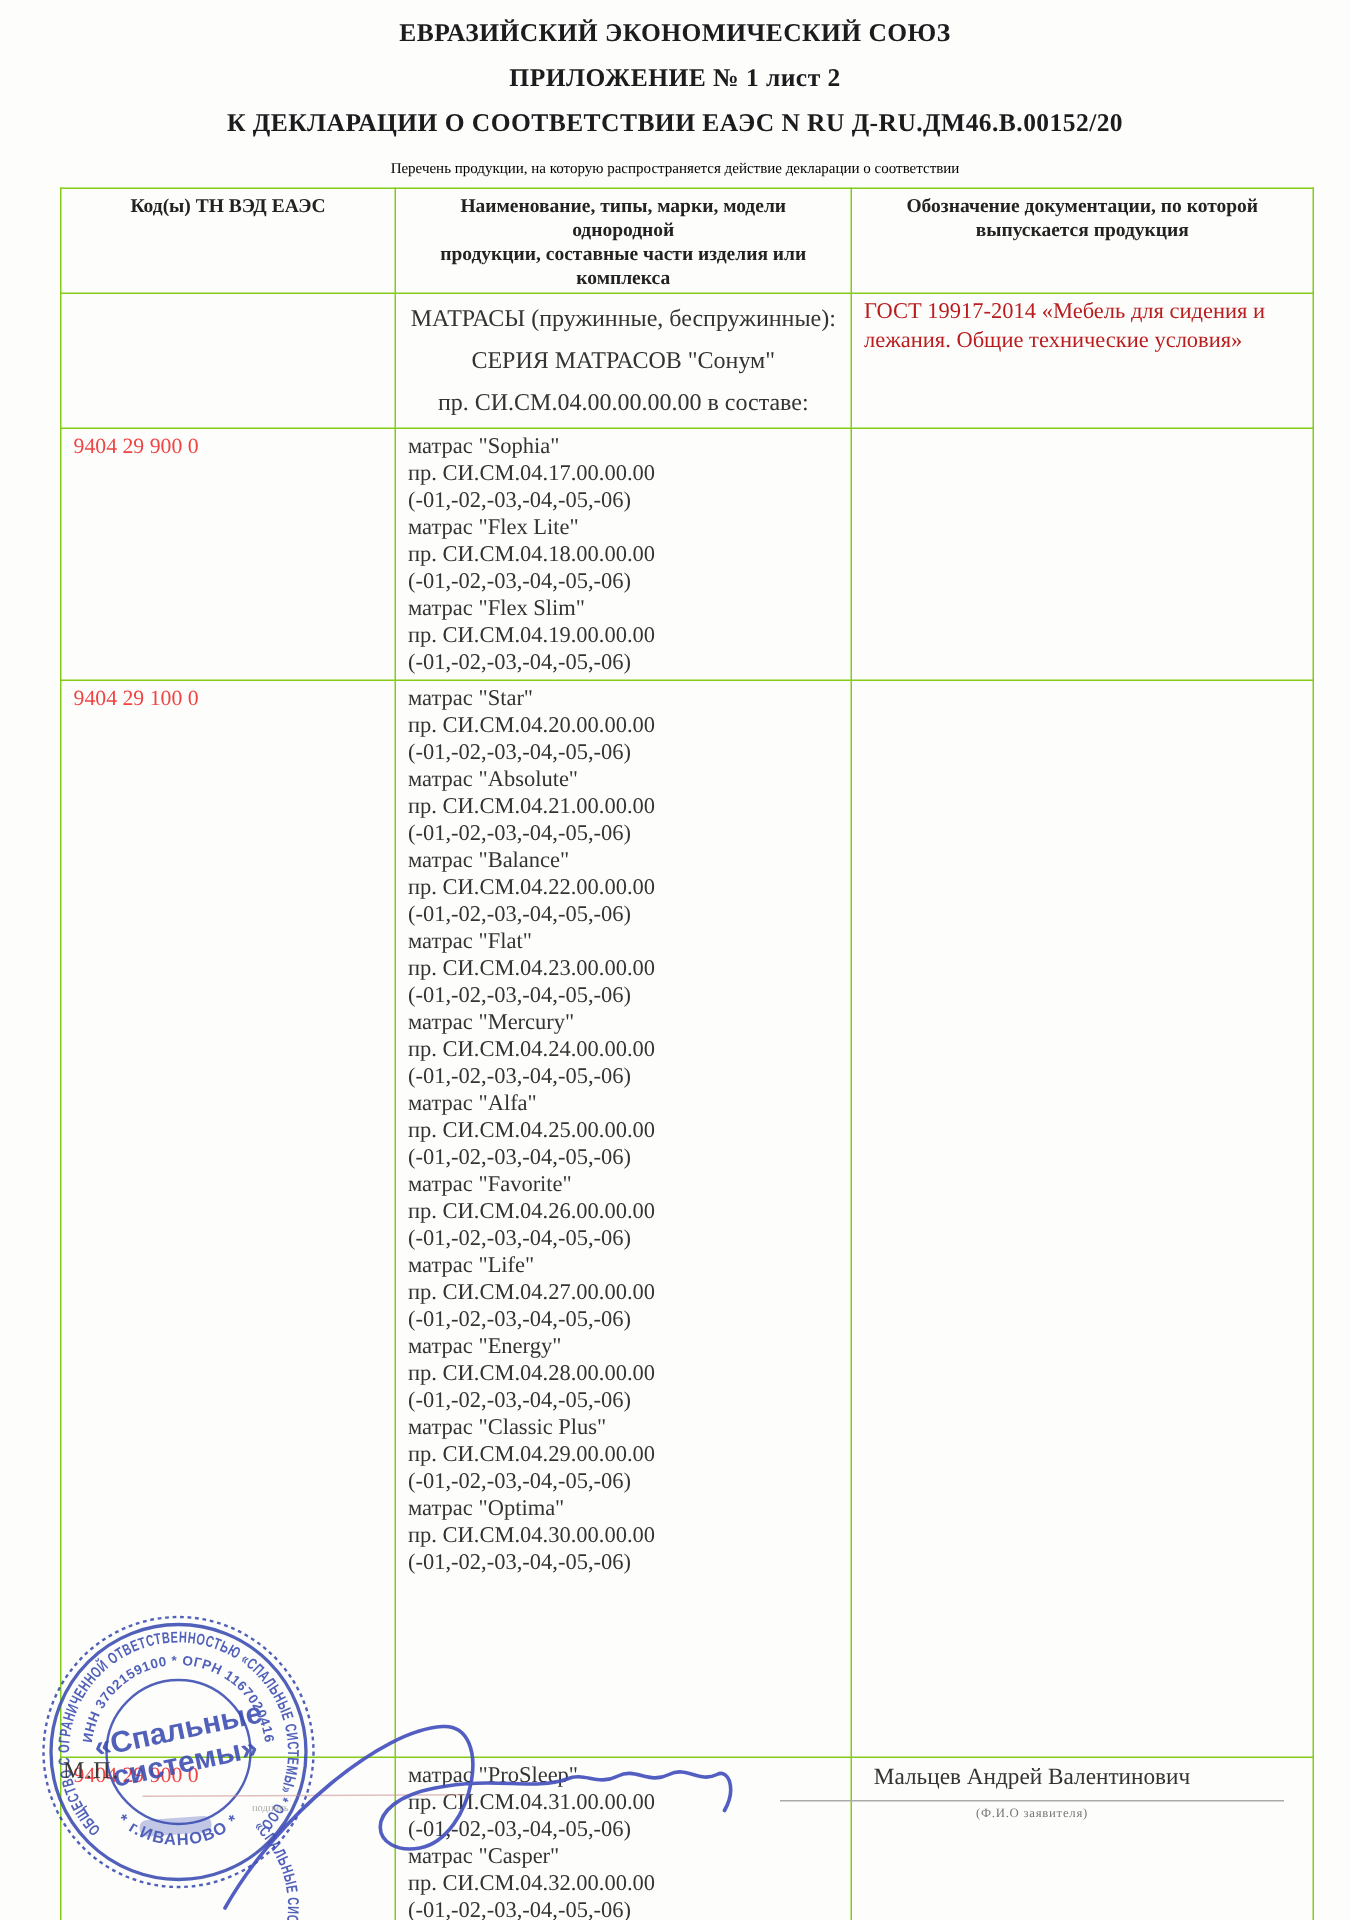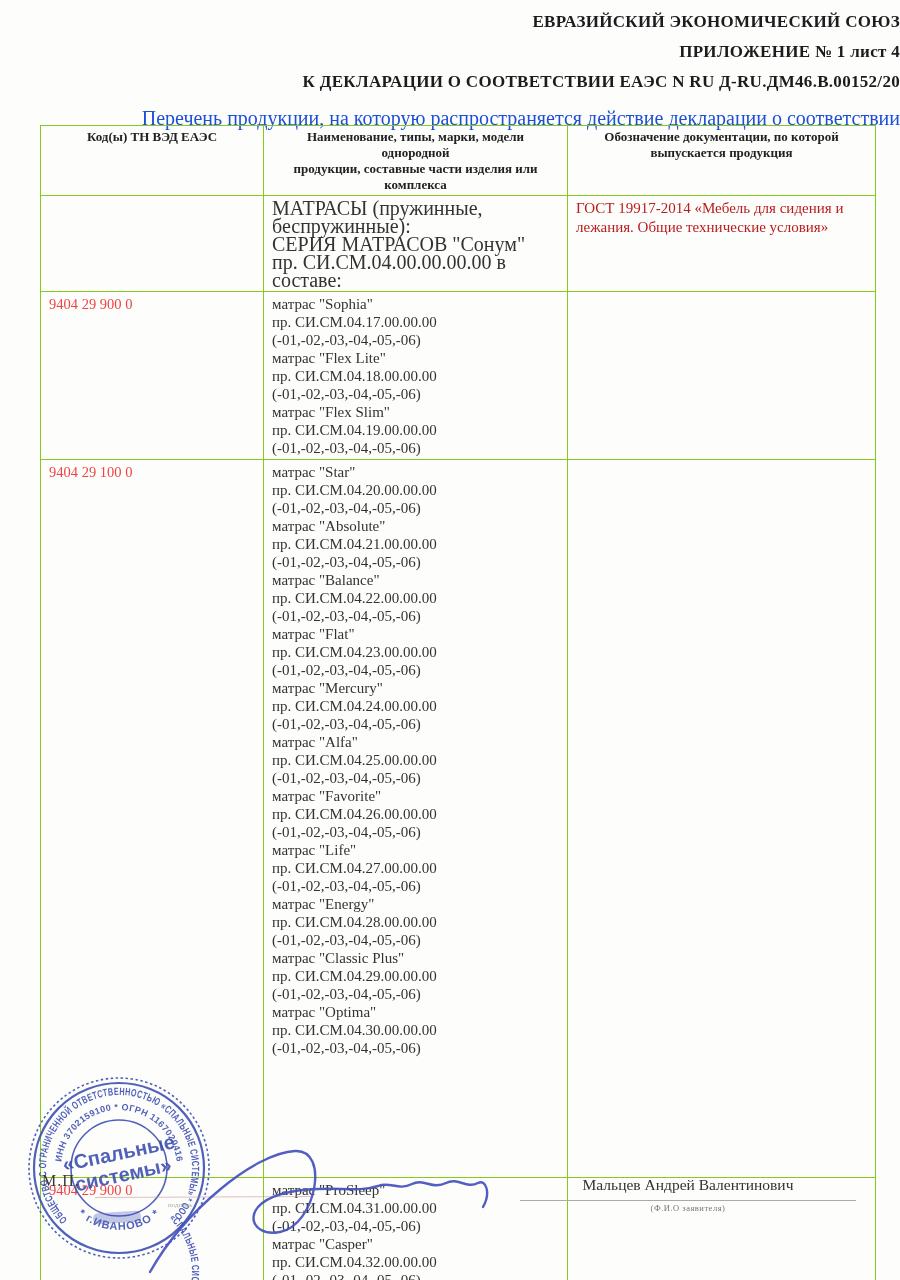--- a/index.html
+++ b/index.html
@@ -6,28 +6,28 @@
   body{
     width:900px;height:1280px;
     background:#fdfdfc;
     font-family:"Liberation Serif","DejaVu Serif",serif;
     color:#2b2b2b;
     position:relative;
     overflow:hidden;
   }
   .page{position:absolute;inset:0;}
   
-  .title-block{padding-top:12px;text-align:right;}
+  .title-block{padding-top:12px;text-align:center;}
   .title-line{
     font-weight:bold;color:#1c1c1e;
     font-size:17px;letter-spacing:.3px;
     margin:0 0 10px 0;
   }
   .subtitle{
-    font-size:20px;color:#1d4ed8;font-weight:normal;
+    font-size:10px;color:#000000;font-weight:normal;
     margin-top:15px;margin-bottom:0;
   }
   
   table.products{
     position:absolute;left:40px;top:125px;
     width:836px;border-collapse:collapse;table-layout:fixed;
   }
   table.products td,table.products th{
     border:1px solid #84cc16;
     vertical-align:top;
@@ -35,21 +35,21 @@
     white-space:pre-line;
     overflow:hidden;
   }
   th.h{
     font-size:13px;font-weight:bold;color:#222;
     text-align:center;line-height:16px;vertical-align:top;padding-top:6px;
   }
   td.code{font-size:14.5px;line-height:18px;color:#ef4444;}
   td.name{font-size:15px;line-height:18px;color:#333;}
   td.doc{font-size:15px;line-height:19px;color:#b91c1c;}
-  tr.intro td.name{font-size:20px;line-height:18px;}
+  tr.intro td.name{font-size:16px;line-height:28px;text-align:center;}
   
   .mp-label{
     position:absolute;left:42px;top:1172px;
     font-size:16px;color:#3a3a3a;letter-spacing:1px;
   }
   .stamp-svg{position:absolute;left:0;top:1060px;}
   .sign-caption{
     position:absolute;left:168px;top:1201px;
     font-size:7px;color:#9a9a9a;opacity:.85;
   }
@@ -64,21 +64,21 @@
   }
   .applicant-caption{font-size:8.5px;color:#777;letter-spacing:.5px;}
 </style>
 </head>
 <body>
 
 <div class="page">
 
   <div class="title-block">
     <div class="title-line">ЕВРАЗИЙСКИЙ ЭКОНОМИЧЕСКИЙ СОЮЗ</div>
-    <div class="title-line">ПРИЛОЖЕНИЕ № 1 лист 4</div>
+    <div class="title-line">ПРИЛОЖЕНИЕ № 1 лист 2</div>
     <div class="title-line">К ДЕКЛАРАЦИИ О СООТВЕТСТВИИ ЕАЭС N RU Д-RU.ДМ46.В.00152/20</div>
     <div class="subtitle">Перечень продукции, на которую распространяется действие декларации о соответствии</div>
   </div>
 
   <table class="products">
     <colgroup>
       <col style="width:223px">
         <col style="width:304px">
         <col style="width:308px">
     </colgroup>

